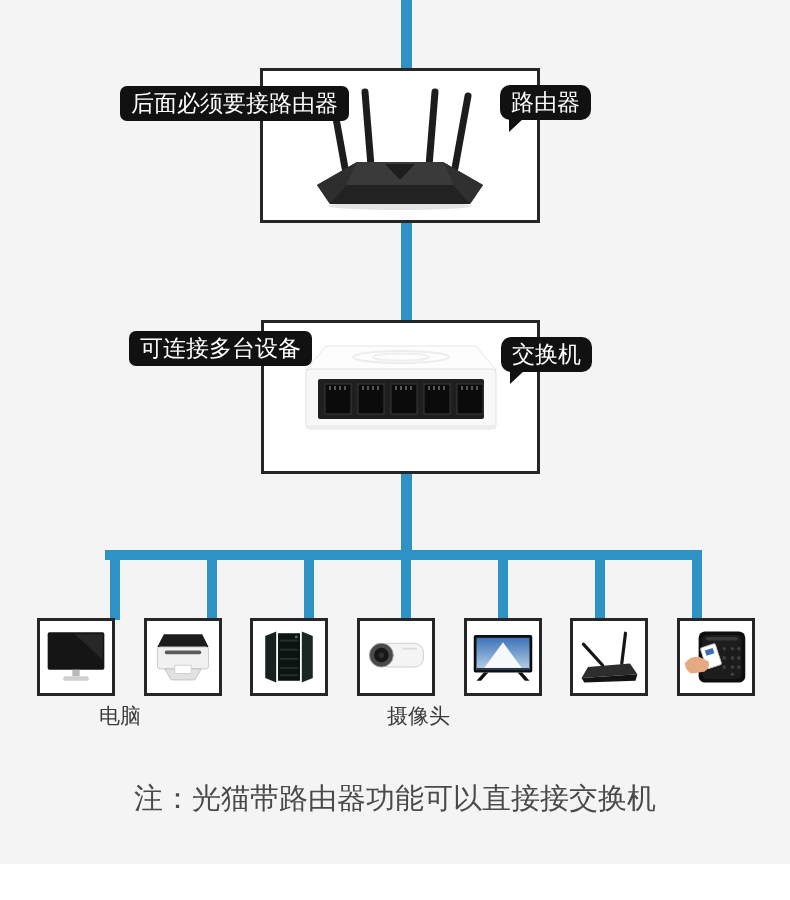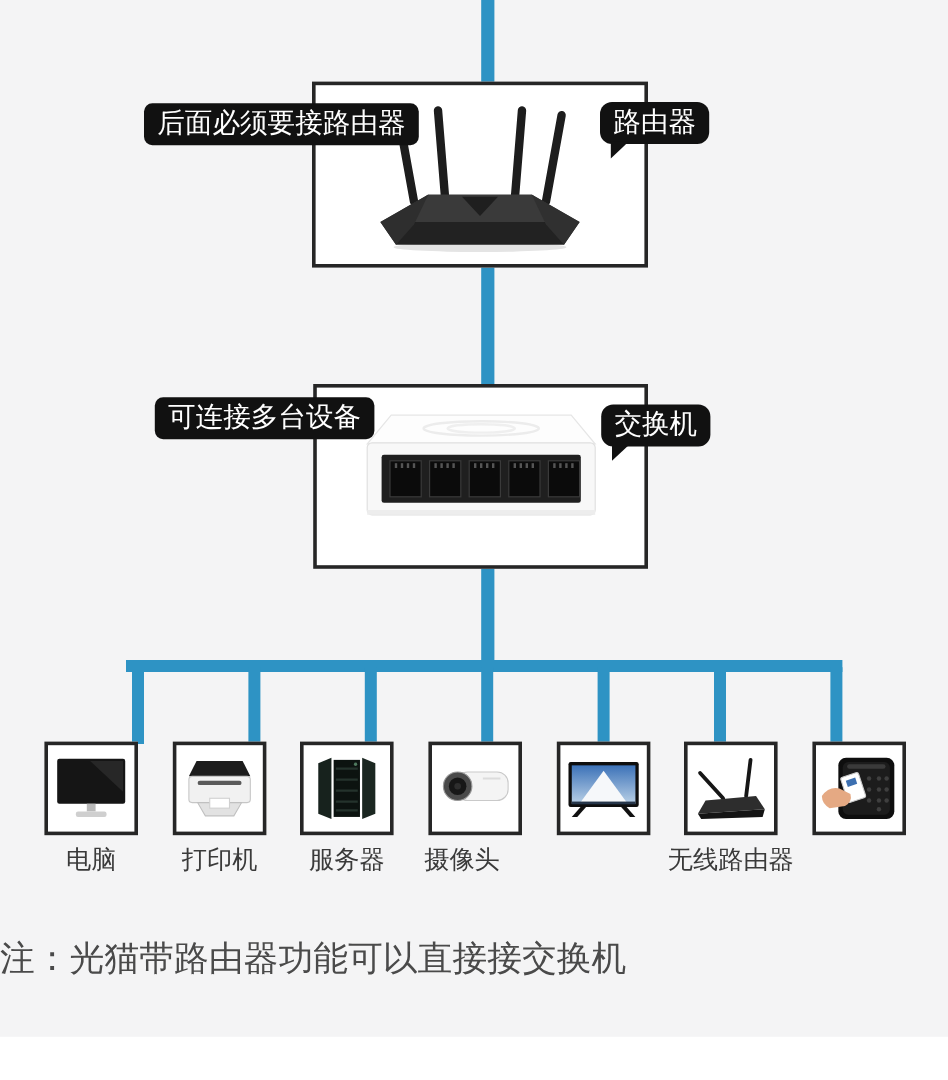--- a/index.html
+++ b/index.html
@@ -15,23 +15,23 @@
   .photo-box{position:absolute;background:#fff;border:3px solid var(--box-border);
              display:flex;align-items:center;justify-content:center;}
   .callout{position:absolute;background:var(--callout-bg);color:var(--callout-text);
            font-size:23px;line-height:31px;padding:2px 11px;border-radius:7px;
            white-space:nowrap;z-index:5;}
   .callout.bubble{border-radius:10px;}
   .callout.bubble::after{content:"";position:absolute;left:9px;bottom:-12px;width:0;height:0;
            border-top:14px solid var(--callout-bg);border-right:15px solid transparent;}
   .device{position:absolute;top:618px;width:78px;height:78px;background:#fff;
           border:3px solid var(--box-border);display:flex;align-items:center;justify-content:center;}
-  .device-label{position:absolute;top:702px;width:130px;text-align:center;
+  .device-label{position:absolute;top:702px;width:130px;text-align:right;
           font-size:21px;color:var(--device-label-text);}
-  .note{position:absolute;top:779px;left:0;width:790px;
+  .note{position:absolute;top:779px;left:0;width:790px;text-align:center;
         font-size:29px;color:var(--note-text);}
   svg{display:block;}
 </style>
 </head>
 <body>
 
 <div class="stage">
 
   <div class="line" style="left:401px;top:0;width:11px;height:70px"></div>
   <div class="line" style="left:401px;top:221px;width:11px;height:101px"></div>
@@ -118,38 +118,36 @@
 
   <div class="device" style="left:144px">
     <svg width="64" height="58" viewBox="0 0 70 62">
       <polygon points="14,6 56,6 63,20 7,20" fill="#1c1c1c"></polygon>
       <rect x="7" y="20" width="56" height="24" rx="3" fill="#f1f1f1" stroke="#c6c6c6"></rect>
       <rect x="15" y="24" width="40" height="4" rx="2" fill="#5a5a5a"></rect>
       <polygon points="15,44 55,44 48,56 22,56" fill="#e2e2e2" stroke="#c0c0c0"></polygon>
       <rect x="26" y="40" width="18" height="9" fill="#ffffff" stroke="#d0d0d0"></rect>
     </svg>
   </div>
-  <div class="device-label" style="left:118px">打印机</div>
 
   <div class="device" style="left:250px">
     <svg width="64" height="58" viewBox="0 0 70 62">
       <polygon points="9,8 21,3 21,59 9,54" fill="#17221d"></polygon>
       <rect x="23" y="5" width="24" height="52" fill="#0c1310"></rect>
       <g stroke="#24332c" stroke-width="2">
         <line x1="25" y1="13" x2="45" y2="13"></line>
           <line x1="25" y1="23" x2="45" y2="23"></line>
         <line x1="25" y1="33" x2="45" y2="33"></line>
           <line x1="25" y1="43" x2="45" y2="43"></line>
         <line x1="25" y1="51" x2="45" y2="51"></line>
       </g>
       <polygon points="49,3 61,8 61,54 49,59" fill="#1b2721"></polygon>
       <circle cx="43" cy="9" r="1.5" fill="#4f7a5f"></circle>
     </svg>
   </div>
-  <div class="device-label" style="left:224px">服务器</div>
 
   <div class="device" style="left:357px">
     <svg width="64" height="58" viewBox="0 0 70 62">
       <rect x="18" y="16" width="47" height="26" rx="10" fill="#f4f4f4" stroke="#c9c9c9"></rect>
       <line x1="42" y1="22" x2="58" y2="22" stroke="#dcdcdc" stroke-width="2"></line>
       <circle cx="19" cy="29" r="13" fill="#4a4a4a" stroke="#9a9a9a"></circle>
       <circle cx="19" cy="29" r="8" fill="#171717"></circle>
       <circle cx="19" cy="29" r="3" fill="#2e2e2e"></circle>
     </svg>
   </div>
@@ -173,21 +171,20 @@
   </div>
 
   <div class="device" style="left:570px">
     <svg width="64" height="58" viewBox="0 0 70 62">
       <line x1="49" y1="38" x2="53" y2="5" stroke="#161616" stroke-width="3.5" stroke-linecap="round"></line>
       <line x1="28" y1="40" x2="7" y2="17" stroke="#161616" stroke-width="3.5" stroke-linecap="round"></line>
       <polygon points="12,42 58,38 66,50 5,54" fill="#2d2d2d"></polygon>
       <polygon points="5,54 66,50 64,57 8,59" fill="#141414"></polygon>
     </svg>
   </div>
-  <div class="device-label" style="left:544px">无线路由器</div>
 
   <div class="device" style="left:677px">
     <svg width="64" height="58" viewBox="0 0 70 62">
       <rect x="16" y="3" width="51" height="56" rx="7" fill="#0e0e0e"></rect>
       <rect x="20" y="7" width="43" height="48" rx="5" fill="#1c1c1c"></rect>
       <rect x="24" y="9" width="35" height="4" rx="2" fill="#3a3a3a"></rect>
       <g fill="#3f3f3f">
         <circle cx="44" cy="22" r="2"></circle>
           <circle cx="53" cy="22" r="2"></circle>
           <circle cx="60" cy="22" r="2"></circle>

